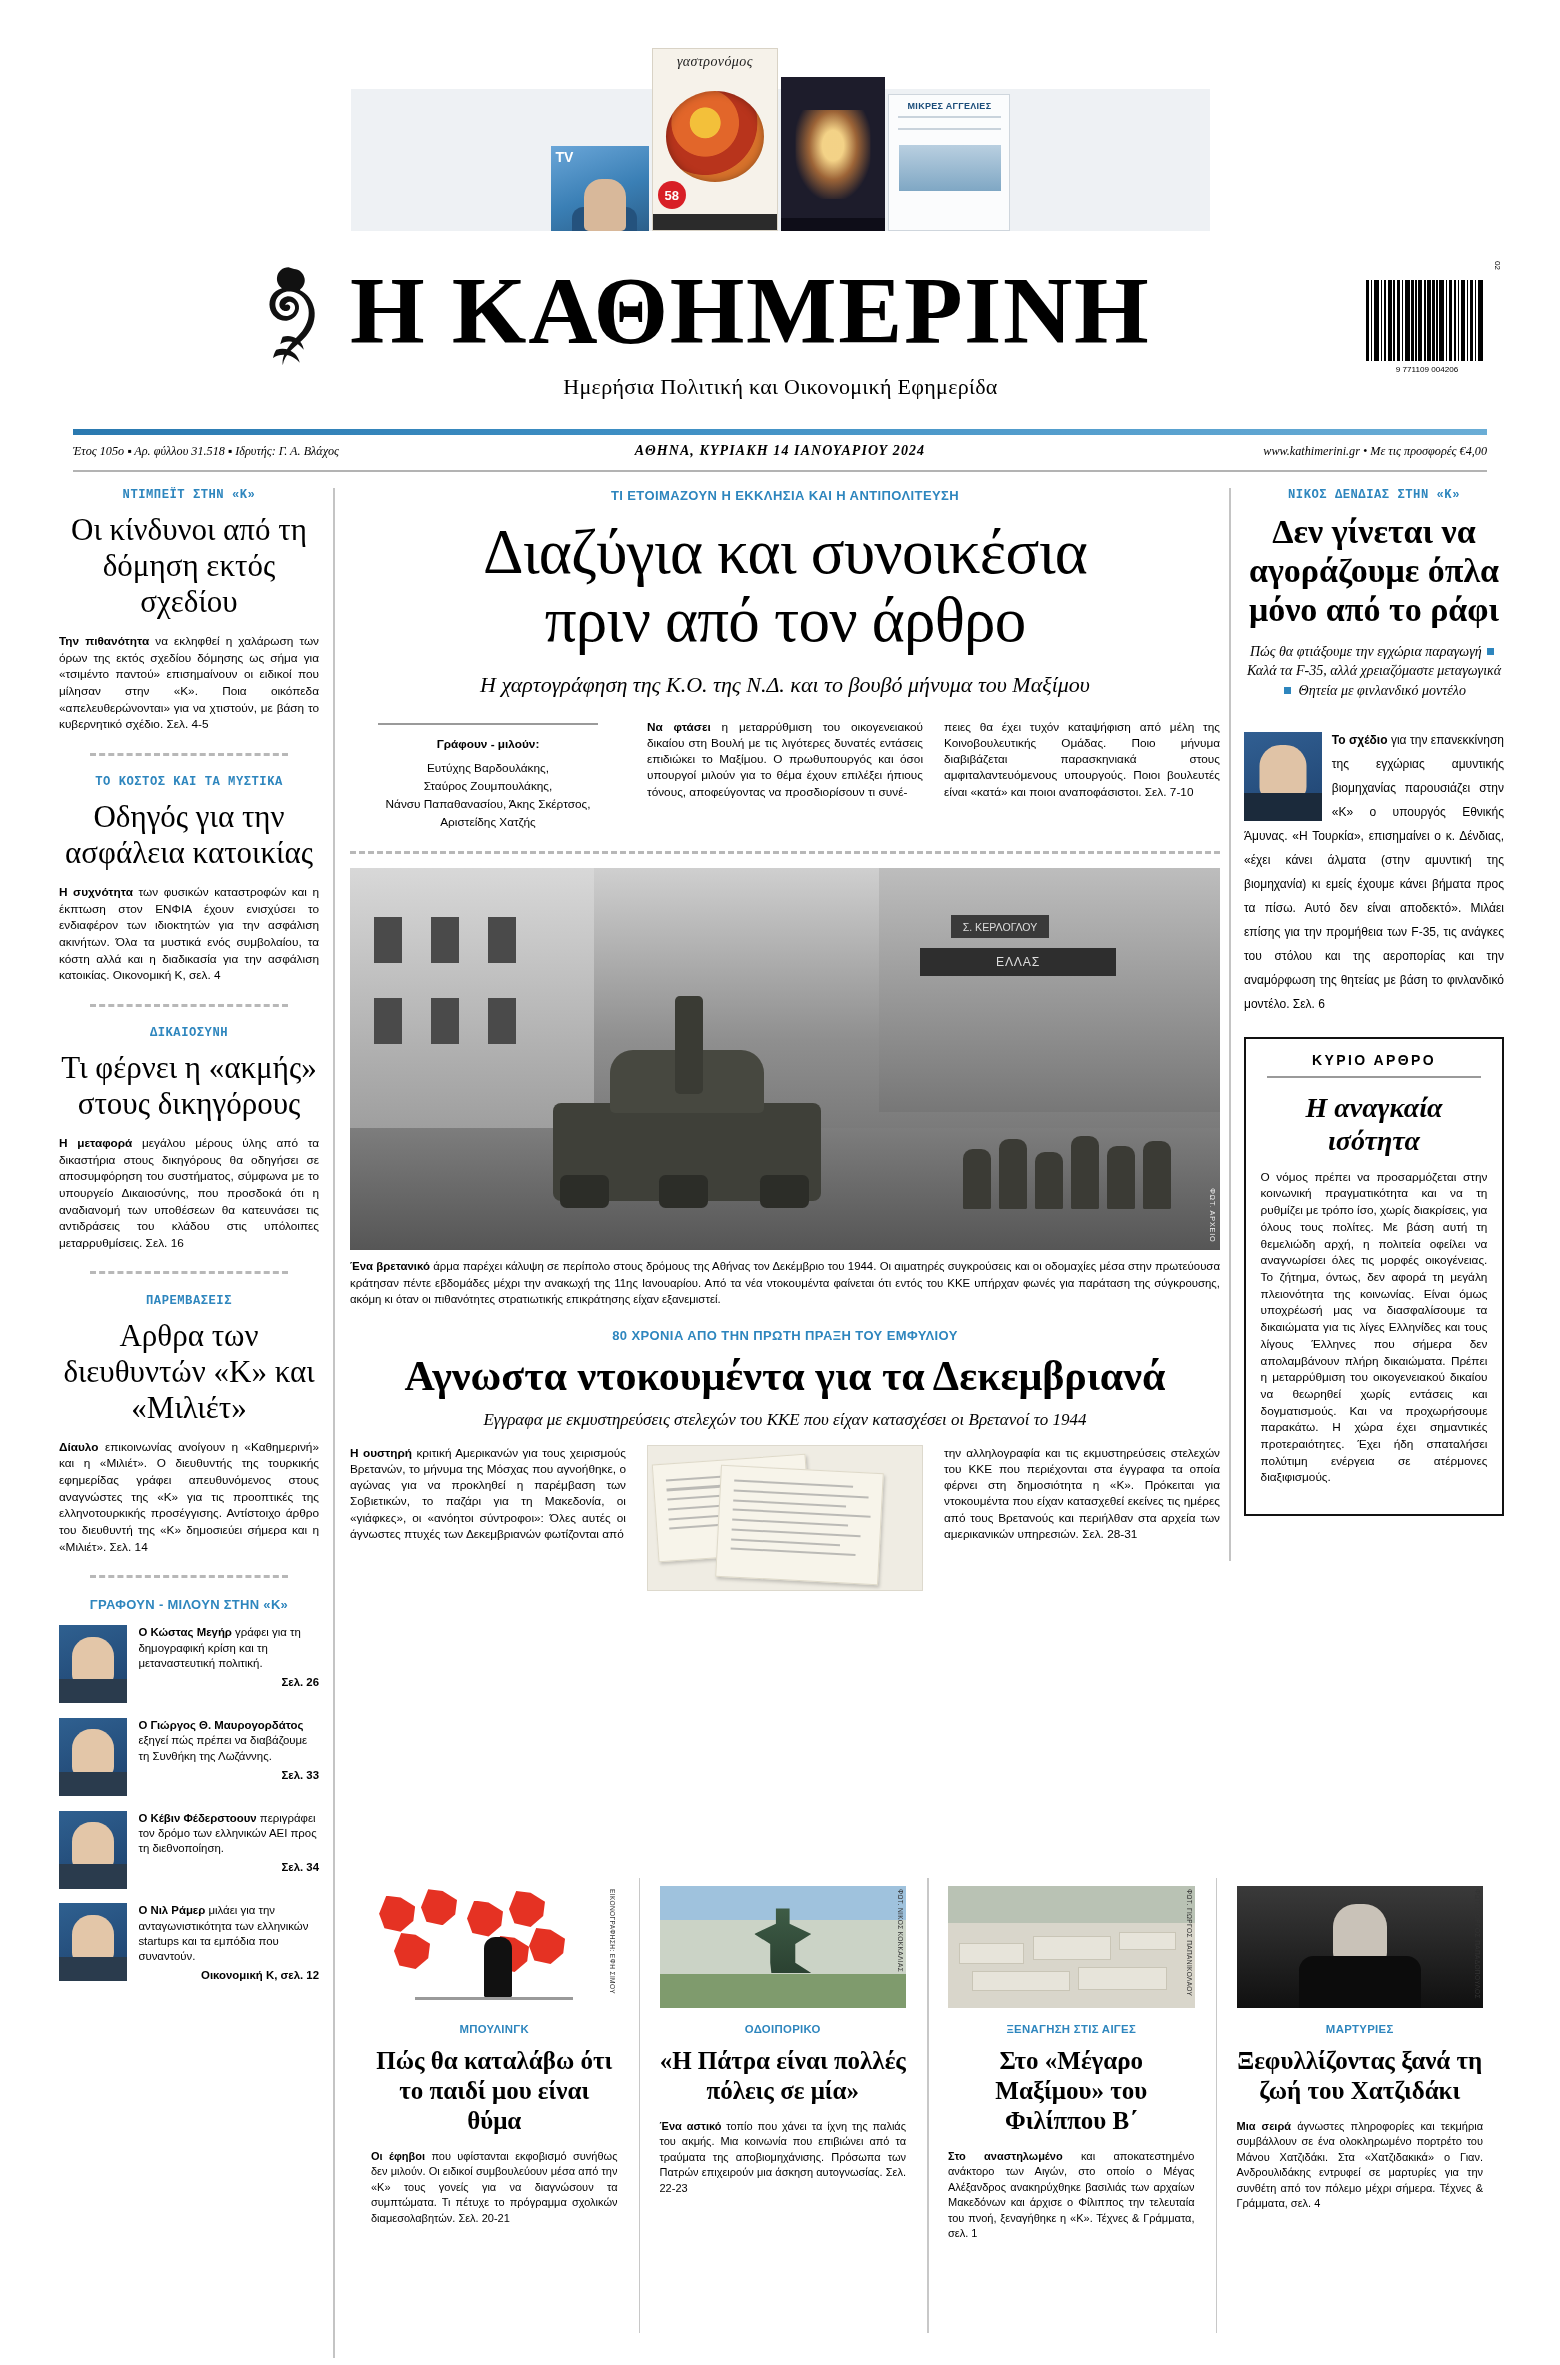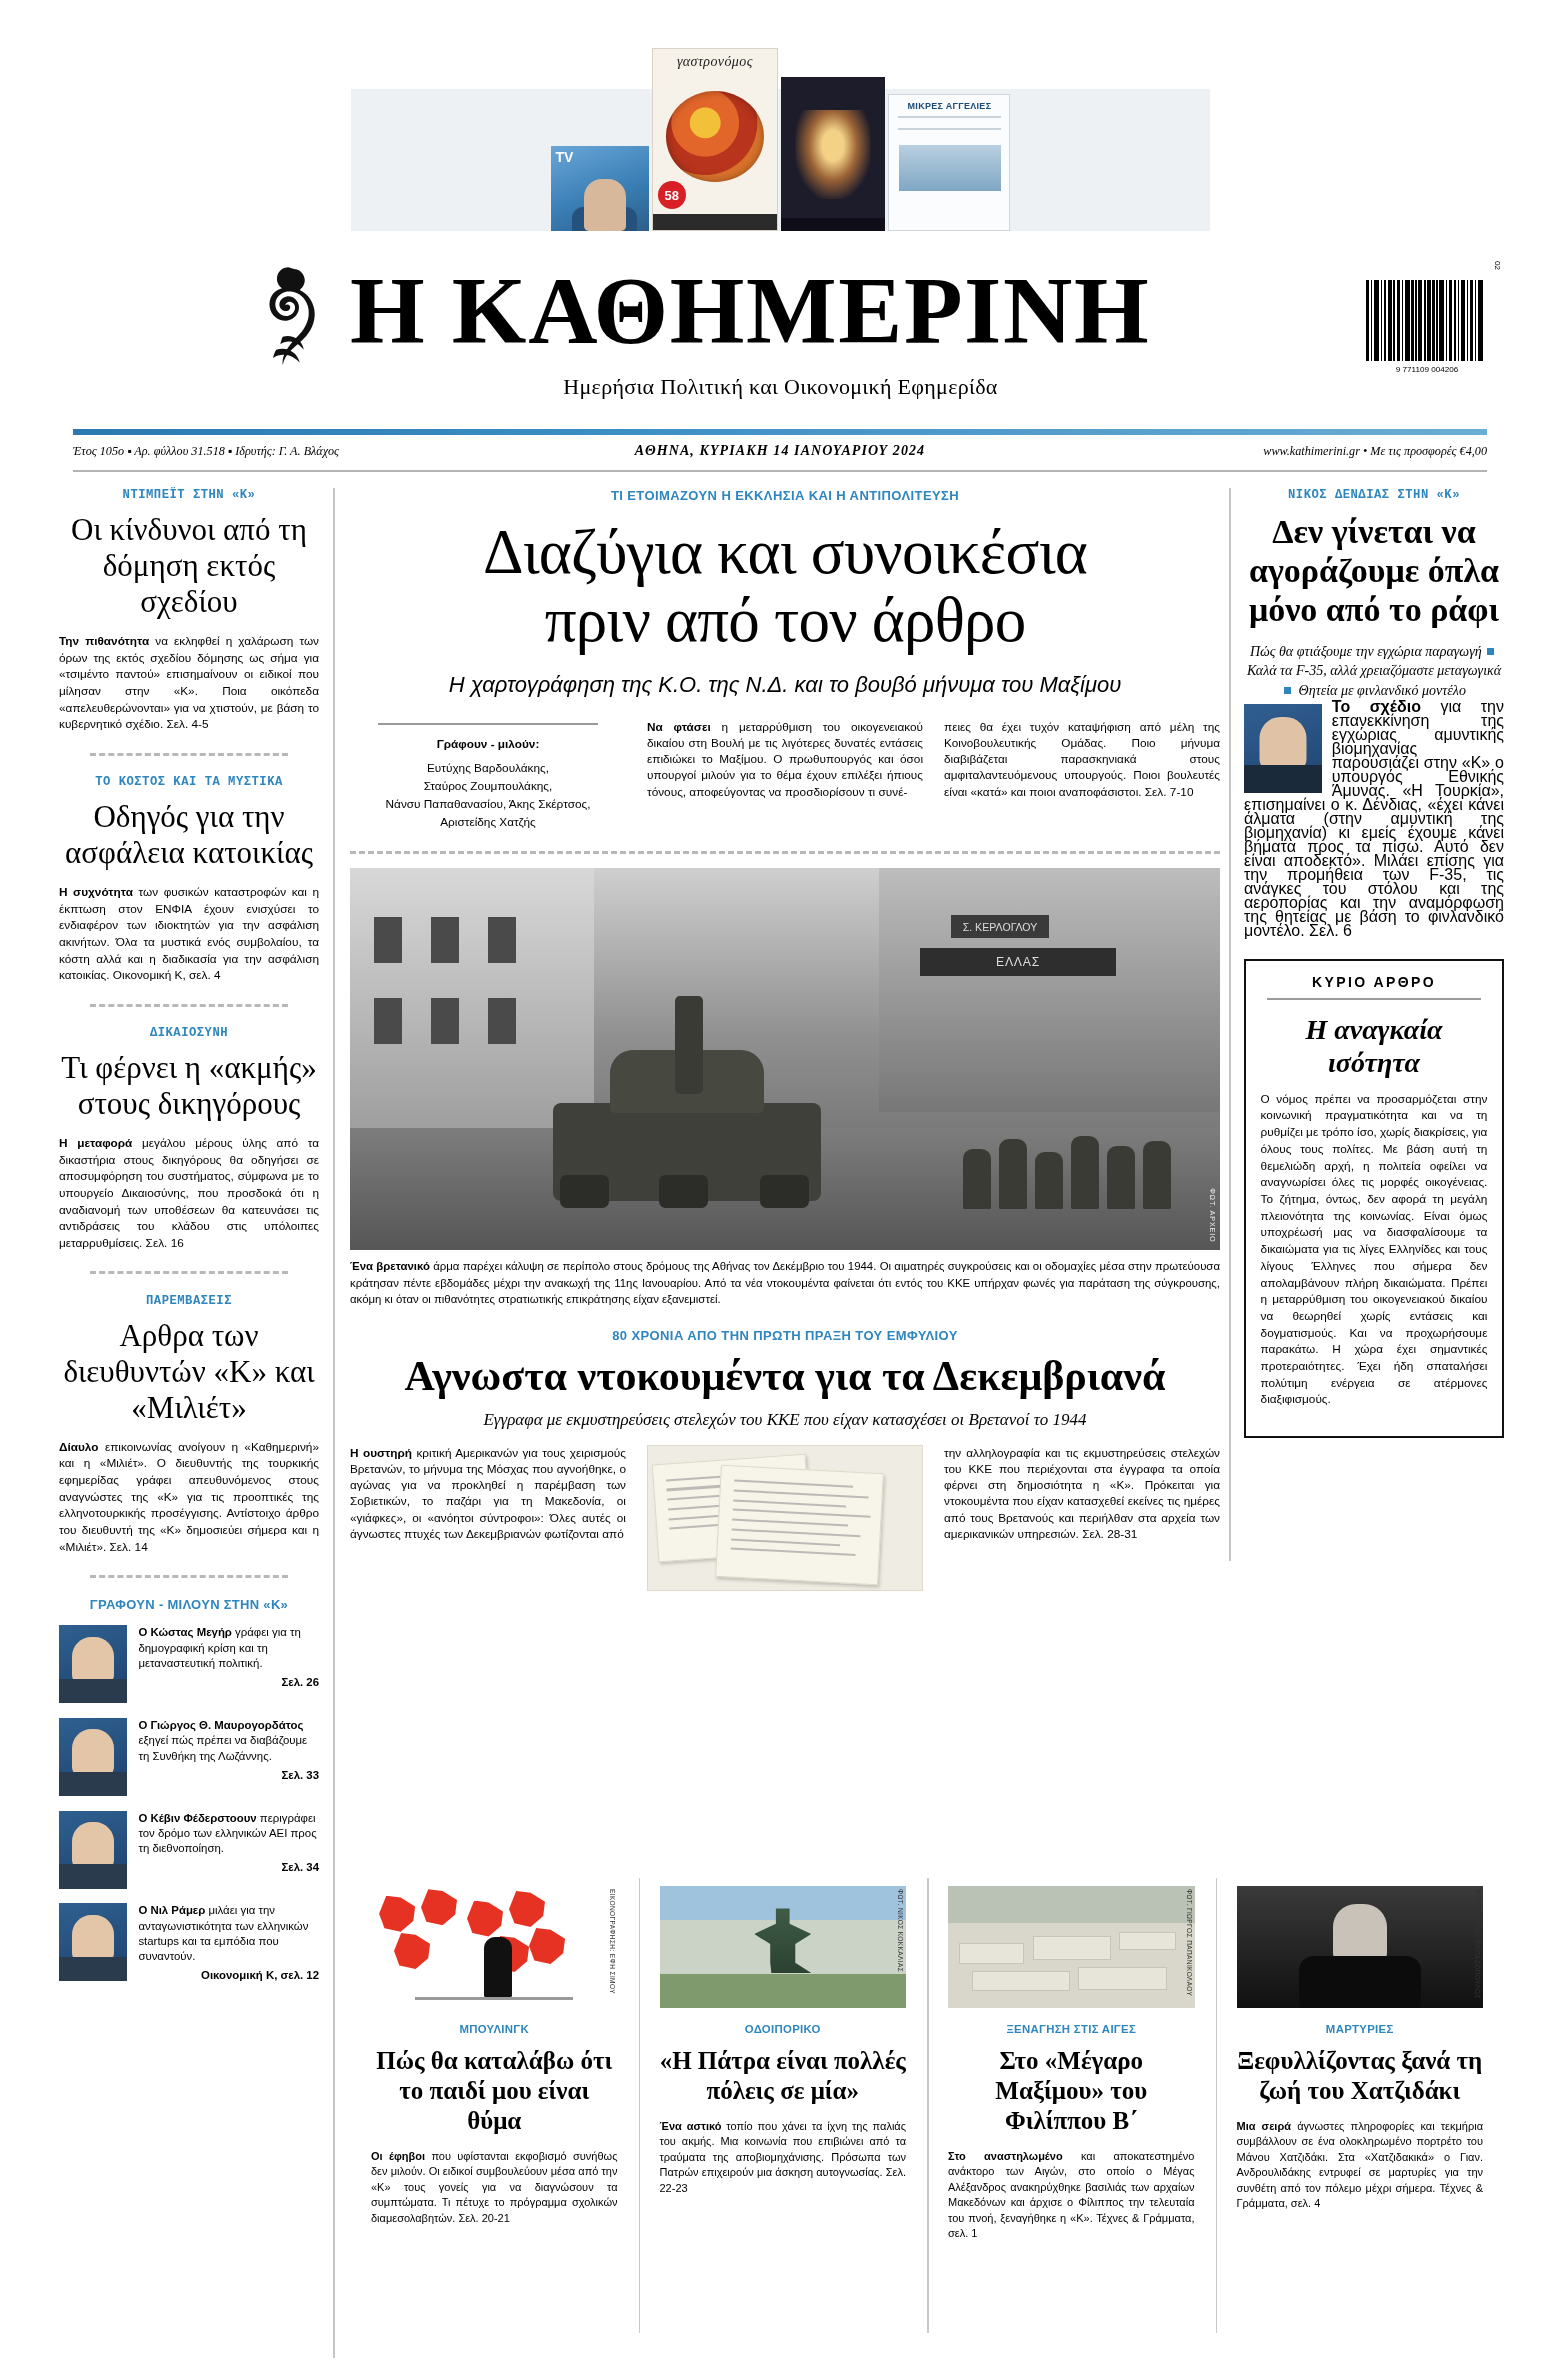--- a/index.html
+++ b/index.html
@@ -105,21 +105,21 @@
   
   .main-kicker {
     font-family:"Liberation Sans", sans-serif; font-weight:bold; color:#2e86be;
     font-size:13px; letter-spacing:0.4px; text-align:center; margin-bottom:14.6px;
   }
   .main-head {
     font-family:"Liberation Serif", serif; font-size:63px; line-height:68px;
     text-align:center; font-weight:normal; letter-spacing:-0.8px; margin:0 0 18px 0;
   }
   .main-sub {
-    font-family:Liberation Sans, sans-serif; font-style:italic; font-size:22px;
+    font-family:Liberation Serif, serif; font-style:italic; font-size:22px;
     text-align:center; margin-bottom:21px;
   }
   .main-3col { display:flex; gap:21px; font-family:"Liberation Sans",sans-serif;
                font-size:11.8px; line-height:16.3px; text-align:justify; }
   .main-3col .c { width:33.3%; }
   .byline-box { text-align:center; }
   .byline-box .bl-rule { height:1.6px; background:#9a9a9a; margin:4.9px 28px 11.4px; }
   .byline-box .bl-title { font-weight:bold; margin-bottom:6.5px; font-size:11.8px; }
   .byline-box .bl-name { font-size:11.8px; line-height:18px; }
   .main-dash { border-top:3.3px dashed #b8b8b8; margin:19.5px 0 14.6px; }
@@ -158,21 +158,21 @@
   .dek-3col{display:flex;gap:21px;font-family:"Liberation Sans",sans-serif;font-size:11.8px;line-height:16.3px;text-align:justify;}
   .dek-3col .c{width:33.3%;}
   .dek-photo{width:100%;height:146px;background:#efece3;position:relative;overflow:hidden;border:0.8px solid #ddd9cd;}
   .dek-photo .doc{position:absolute;background:#f7f4ea;border:0.8px solid #ded9c9;box-shadow:1.6px 2.4px 3.3px rgba(0,0,0,.18);}
   .dek-photo .doc .ln{position:absolute;left:8%;height:2.4px;background:#8a8a8a;opacity:.55;}
 
   
   .right-head { font-family:"Liberation Serif",serif; font-size:34px; line-height:39px; text-align:center; margin:0 0 13px; }
   .right-bullets { font-family:"Liberation Serif",serif; font-style:italic; font-size:14px; line-height:19.5px; text-align:center; }
   .bsq { display:inline-block; width:7.3px; height:7.3px; background:#2e86be; margin:0 4.1px 0.8px 1.6px; }
-  .dendias-wrap { margin-top:0; font-family:"Liberation Sans",sans-serif; font-size:16px; line-height:14px; text-align:justify; }
+  .dendias-wrap { margin-top:28px; font-family:"Liberation Sans",sans-serif; font-size:12px; line-height:24px; text-align:justify; }
   .dendias-photo { float:left; width:78px; height:89px; margin:3.3px 9.8px 3.3px 0;
     background:linear-gradient(160deg,#315f92,#1f4370); position:relative; overflow:hidden; }
   .dendias-photo .head{position:absolute;left:50%;top:13px;transform:translateX(-50%);width:47px;height:55px;background:#e0c3a6;border-radius:21px 21px 13px 13px;}
   .dendias-photo .suit{position:absolute;left:50%;bottom:0;transform:translateX(-50%);width:78px;height:28px;background:#1b2a3b;}
 
   .editorial { margin-top:21px; border:2.4px solid #111; padding:13px 14.6px 16.3px; }
   .ed-title{ font-family:"Liberation Sans",sans-serif; font-weight:bold; font-size:14px; letter-spacing:2.4px;
              text-align:center; margin-bottom:8.1px;}
   .ed-rule{height:1.6px;background:#9a9a9a;margin:0 6.5px 13px;}
   .ed-head{font-family:"Liberation Serif",serif;font-style:italic;font-size:28px;line-height:33px;text-align:center;margin:0 0 11.4px;}

